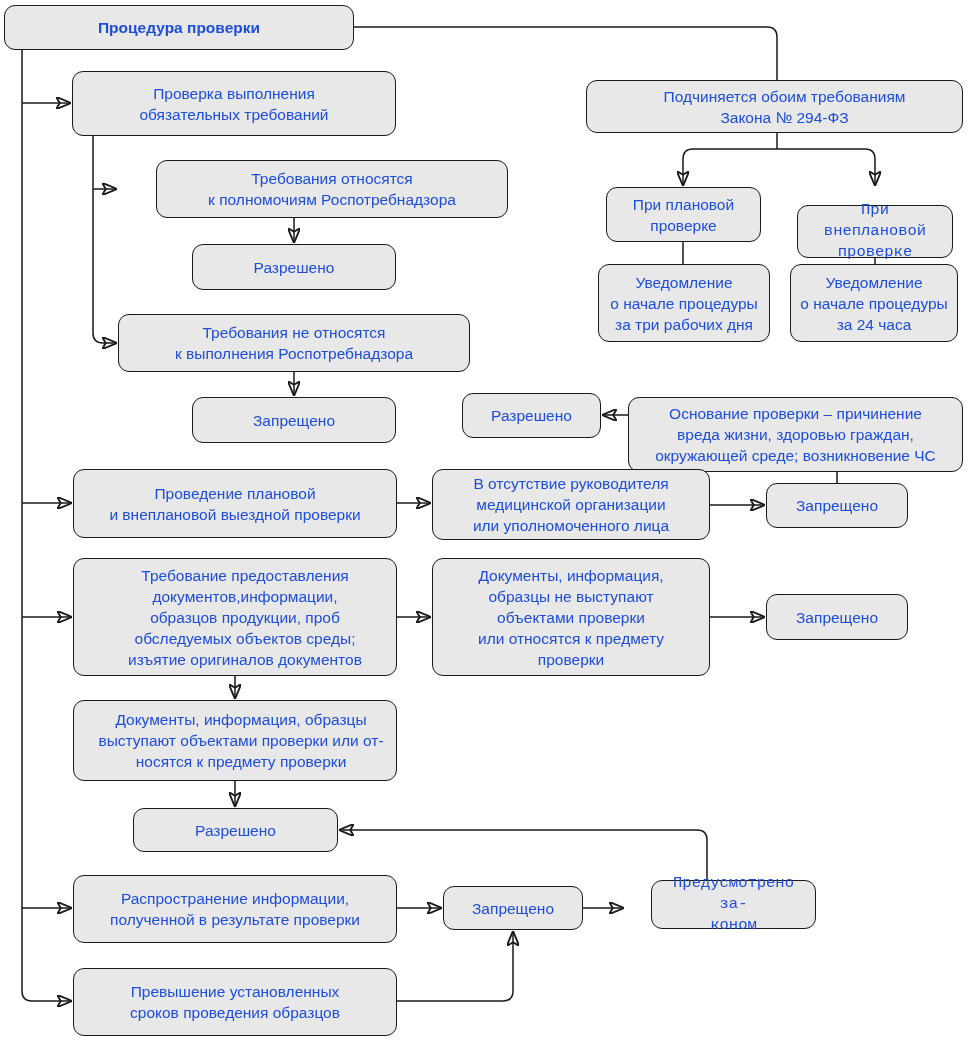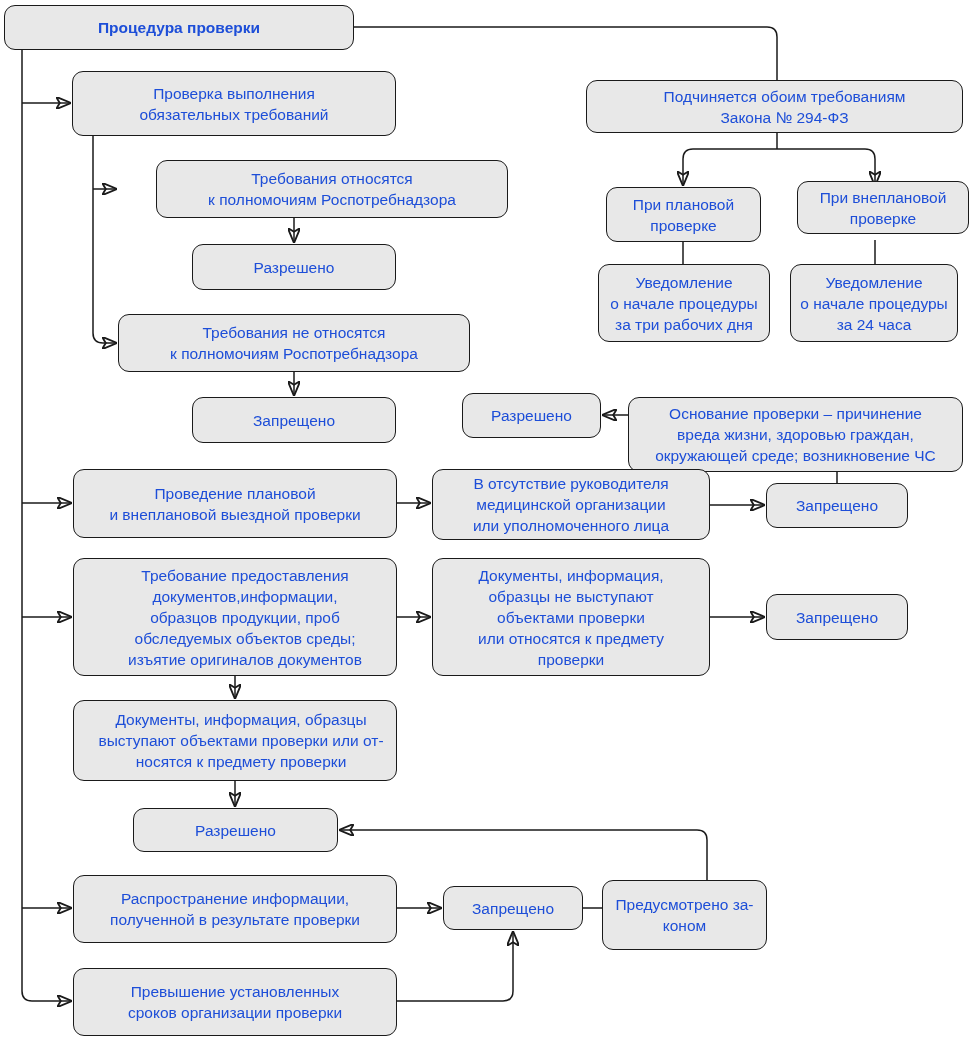--- a/index.html
+++ b/index.html
@@ -82,31 +82,31 @@
 
   <div class="node" style="left:72px;top:71px;width:324px;height:65px;">Проверка выполнения
 обязательных требований</div>
 
   <div class="node" style="left:116px;top:160px;width:352px;height:58px;margin-left:40px;">Требования относятся
 к полномочиям Роспотребнадзора</div>
 
   <div class="node" style="left:192px;top:244px;width:204px;height:46px;">Разрешено</div>
 
   <div class="node" style="left:118px;top:314px;width:352px;height:58px;">Требования не относятся
-к полномочиям Роспотребнадзора</div>
+к выполнения Роспотребнадзора</div>
 
   <div class="node" style="left:192px;top:397px;width:204px;height:46px;">Запрещено</div>
 
   <div class="node" style="left:586px;top:80px;width:377px;height:53px;padding-left:28px;">Подчиняется обоим требованиям
 Закона № 294-ФЗ</div>
 
   <div class="node" style="left:606px;top:187px;width:155px;height:55px;">При плановой
 проверке</div>
 
-  <div class="node" style="left:797px;top:181px;width:172px;height:53px;">При внеплановой
+  <div class="node" style="left:797px;top:205px;width:156px;height:53px;font-family:Liberation Mono, monospace;">При внеплановой
 проверке</div>
 
   <div class="node" style="left:598px;top:264px;width:172px;height:78px;">Уведомление
 о начале процедуры
 за три рабочих дня</div>
 
   <div class="node" style="left:790px;top:264px;width:168px;height:78px;">Уведомление
 о начале процедуры
 за 24 часа</div>
 
@@ -143,19 +143,19 @@
 выступают объектами проверки или от-
 носятся к предмету проверки</div>
 
   <div class="node" style="left:133px;top:808px;width:205px;height:44px;">Разрешено</div>
 
   <div class="node" style="left:73px;top:875px;width:324px;height:68px;">Распространение информации,
 полученной в результате проверки</div>
 
   <div class="node" style="left:443px;top:886px;width:140px;height:44px;">Запрещено</div>
 
-  <div class="node" style="left:602px;top:880px;width:165px;height:70px;">Предусмотрено за-
+  <div class="node" style="left:651px;top:880px;width:165px;height:49px;font-family:Liberation Mono, monospace;">Предусмотрено за-
 коном</div>
 
   <div class="node" style="left:73px;top:968px;width:324px;height:68px;">Превышение установленных
-сроков организации проверки</div>
+сроков проведения образцов</div>
 
 </div>
 
 </body></html>

